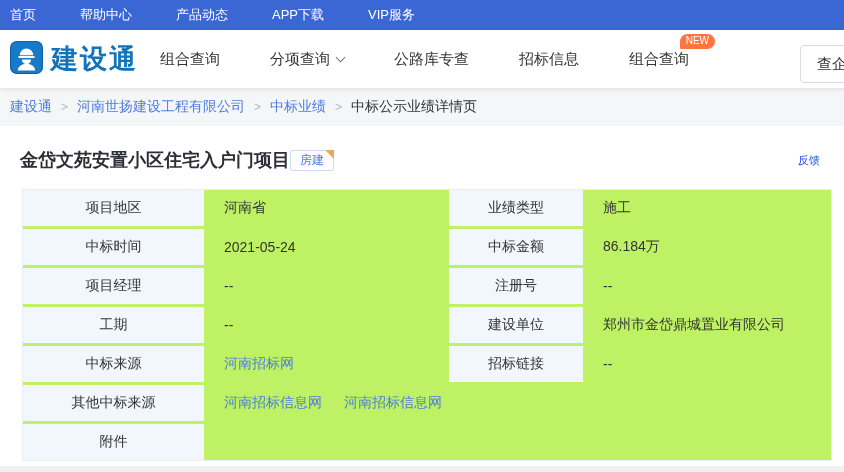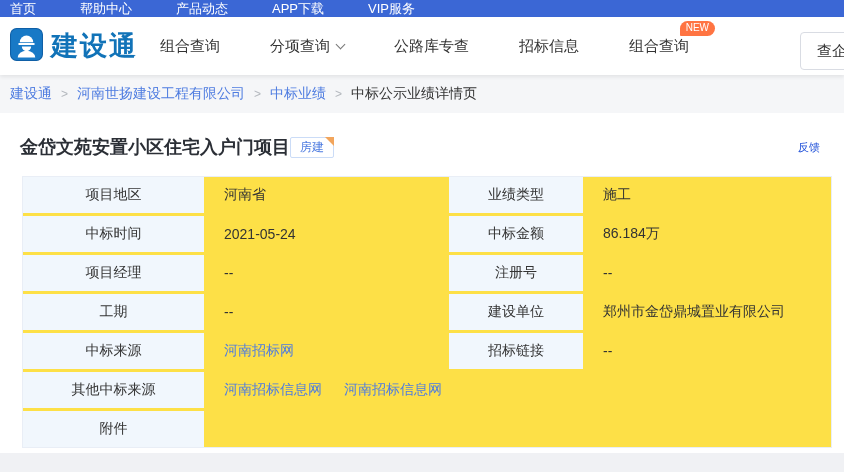--- a/index.html
+++ b/index.html
@@ -4,21 +4,21 @@
 <style>
   * { margin:0; padding:0; box-sizing:border-box; }
   html,body { width:844px; height:472px; overflow:hidden; }
   body {
     font-family:"Liberation Sans","DejaVu Sans",sans-serif;
     background:#F0F1F4;
     color:#333;
   }
   
   .topbar {
-    height:17px; background:#3B67D5;
+    height:30px; background:#3B67D5;
     display:flex; align-items:center;
     padding:0 10px; gap:44px;
   }
   .topbar-item { color:#FFFFFF; font-size:13px; cursor:pointer; white-space:nowrap; }
   
   .header {
     height:58px; background:#FFFFFF;
     display:flex; align-items:center;
     padding:0 10px; position:relative;
     box-shadow:0 2px 4px rgba(0,0,0,.08);
@@ -66,21 +66,21 @@
   .tag-fold {
     position:absolute; top:-1px; right:-1px; width:0; height:0;
     border-top:9px solid #F2A55C; border-left:9px solid transparent;
   }
   .feedback { margin-left:auto; color:#1d4ed8; font-size:11px; cursor:pointer; text-decoration:none;text-align:right; }
   
   .detail-table {
     margin:17px 0 0 22px; width:810px;
     display:grid; grid-template-columns:181px 237px 134px 1fr;
     grid-auto-rows:36px; gap:3px 4px;
-    background:#fde047; border:1px solid #E9EEF6;
+    background:#bef264; border:1px solid #E9EEF6;
   }
   .cell { display:flex; align-items:center; font-size:14px; color:#333; }
   .cell.label { background:#F1F7FD; justify-content:center; }
   .cell.value { padding:0 16px; }
   .span3 { grid-column:2 / 5; }
   .link { color:#4E7CE0; text-decoration:none; cursor:pointer; }
   .links-gap { display:flex; gap:22px; }
 </style>
 </head>
 <body>

